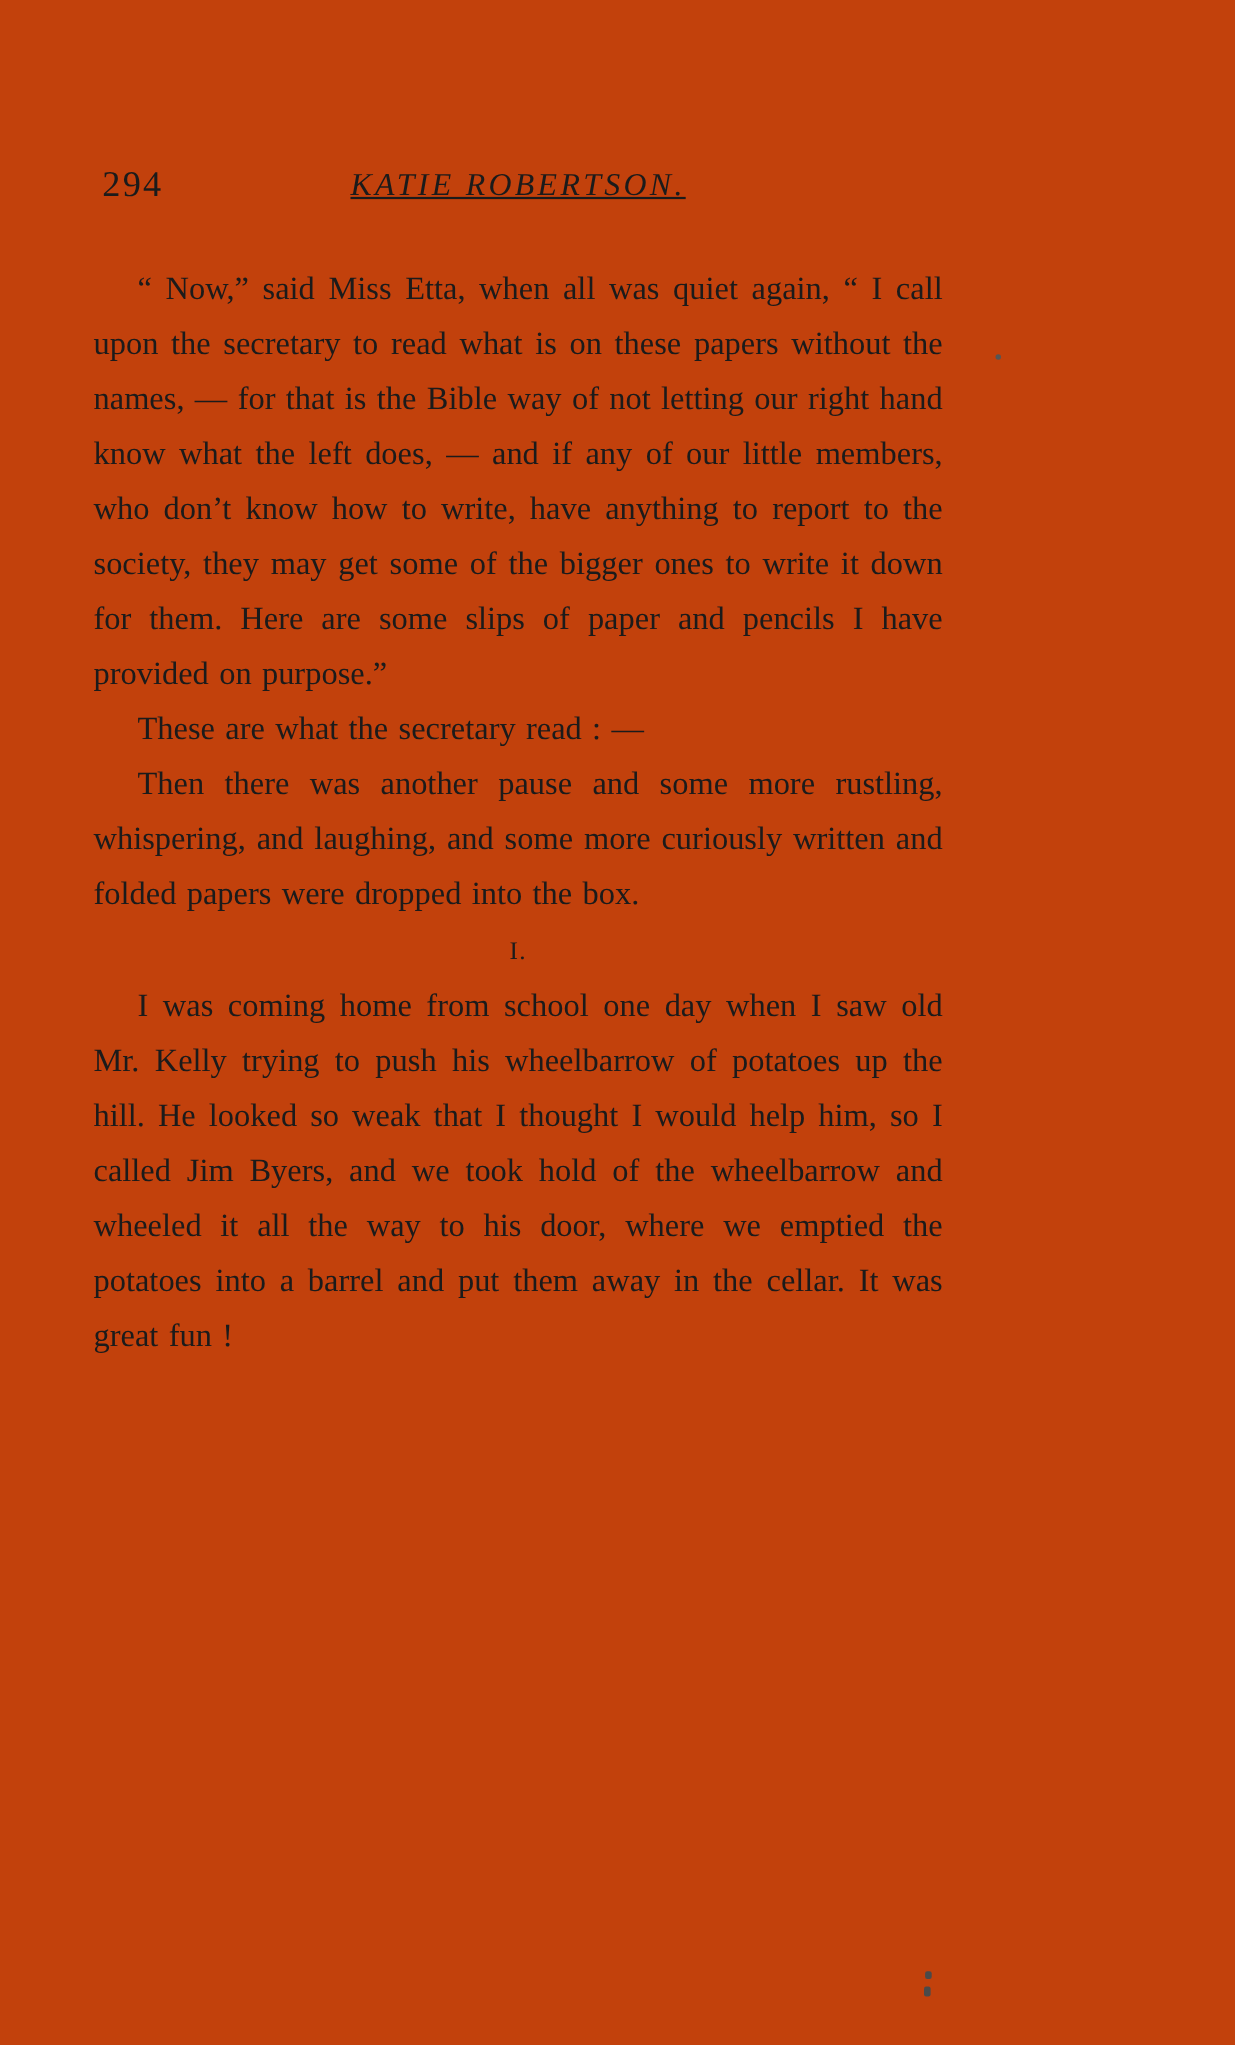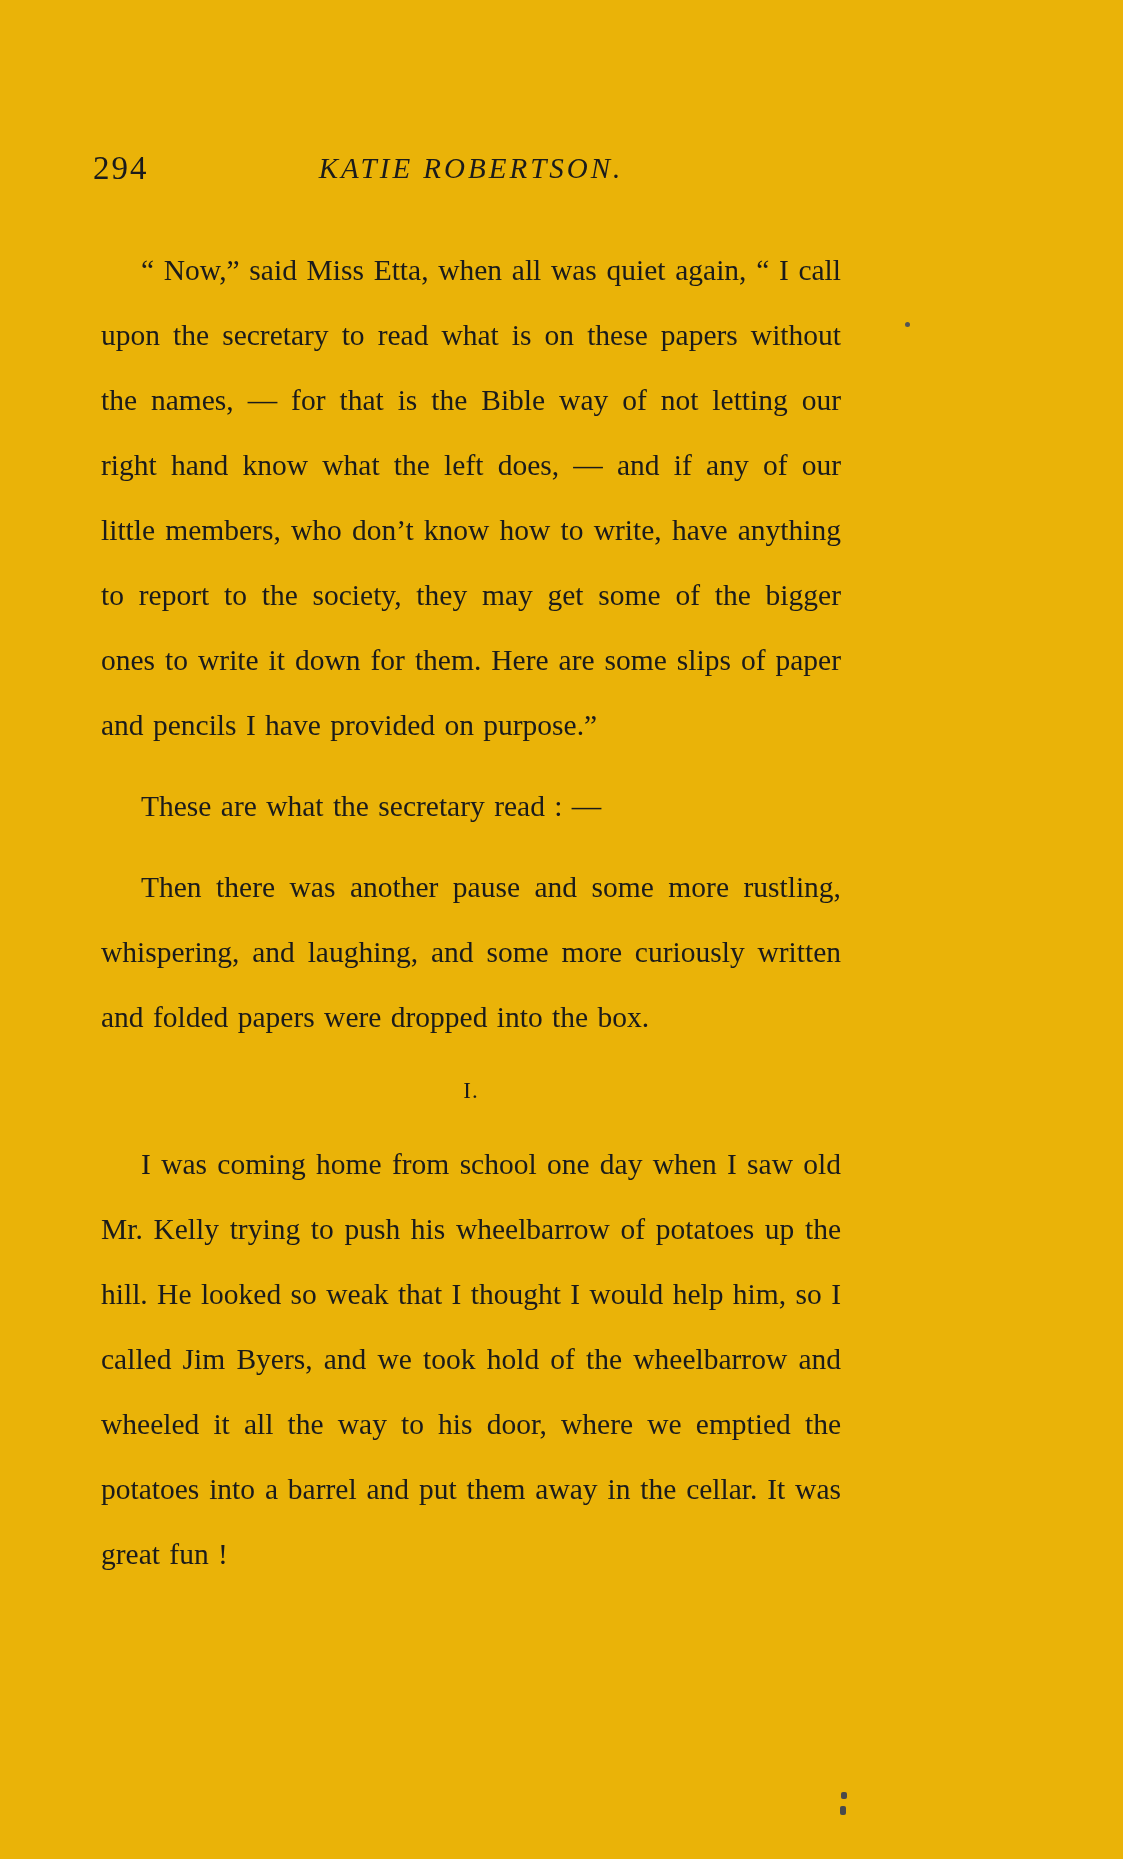--- a/index.html
+++ b/index.html
@@ -4,21 +4,21 @@
 <style>
   html, body {
     margin: 0;
     padding: 0;
     background: #ffffff;
   }
   .page {
     position: relative;
     width: 1123px;
     height: 1859px;
-    background: #eab308;
+    background: #c2410c;
     overflow: hidden;
     font-family: "Liberation Serif", "DejaVu Serif", serif;
     color: #1b1b1b;
   }
   .text-block {
     position: absolute;
     left: 85px;
     top: 148px;
     width: 772px;
   }
@@ -33,28 +33,29 @@
     top: 2px;
     font-size: 33px;
     letter-spacing: 2px;
   }
   .running-title {
     text-align: center;
     font-style: italic;
     font-size: 29px;
     letter-spacing: 3px;
     padding-top: 4px;
+    text-decoration: underline;
   }
   .para {
     font-size: 29.5px;
-    line-height: 65px;
+    line-height: 50px;
     text-align: justify;
     text-indent: 40px;
     word-spacing: 2px;
-    margin: 16px;
+    margin: 0;
   }
   .section-heading {
     text-align: center;
     font-size: 23px;
     line-height: 50px;
     letter-spacing: 1px;
     margin: 2px 0 0 0;
   }
   .scan-speck {
     position: absolute;

